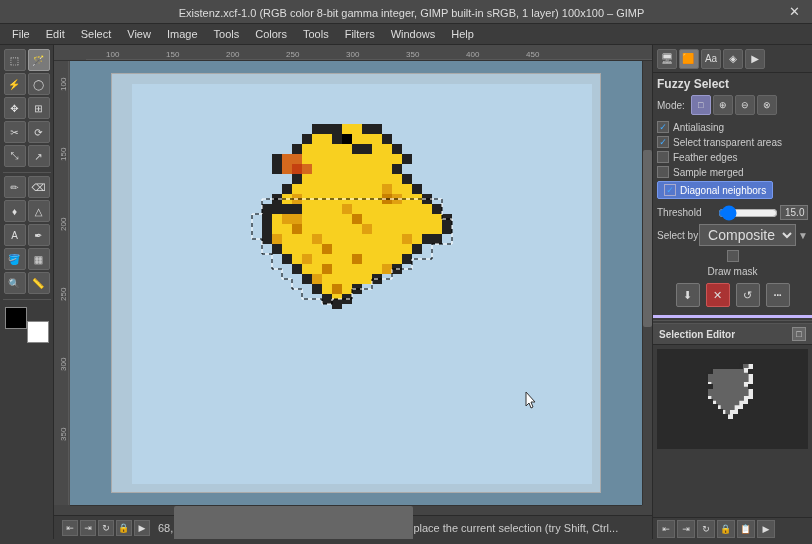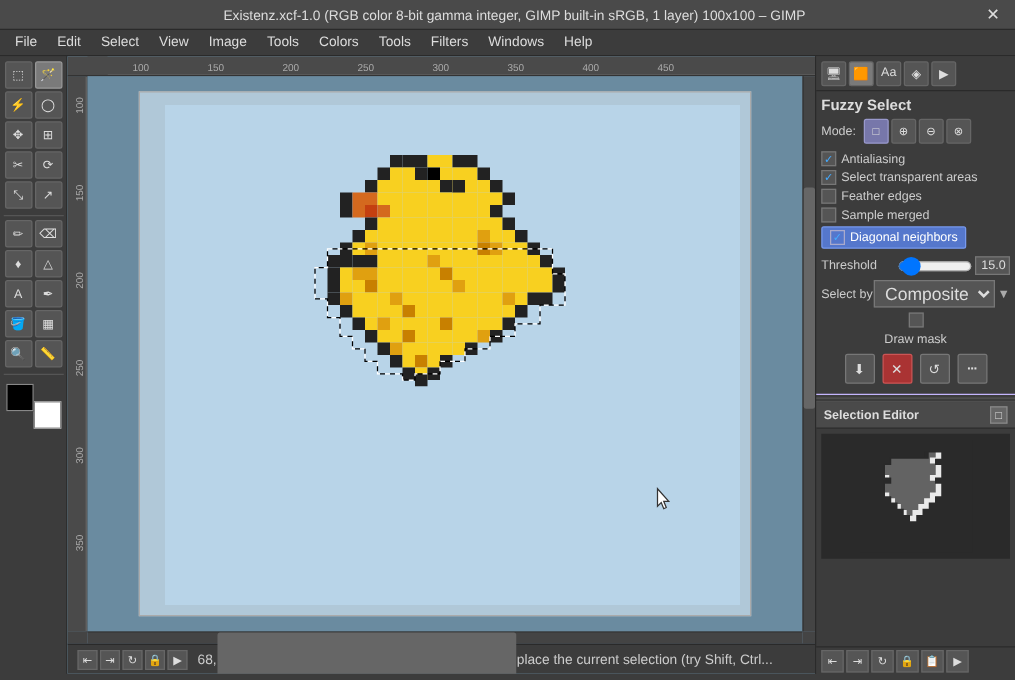--- a/index.html
+++ b/index.html
@@ -242,21 +242,21 @@
       cursor: pointer;
       font-size: 10px;
       color: #ddd;
       border-radius: 2px;
     }
     .dock-icon.active { background: #7a7a7a; }
 
     
     .fuzzy-select-panel {
       padding: 4px;
-      border-bottom: 1px solid #c4b5fd;
+      border-bottom: 3px solid #c4b5fd;
     }
     .panel-title {
       color: #ddd;
       font-size: 12px;
       font-weight: bold;
       margin-bottom: 4px;
     }
     .mode-row {
       display: flex;
       align-items: center;

